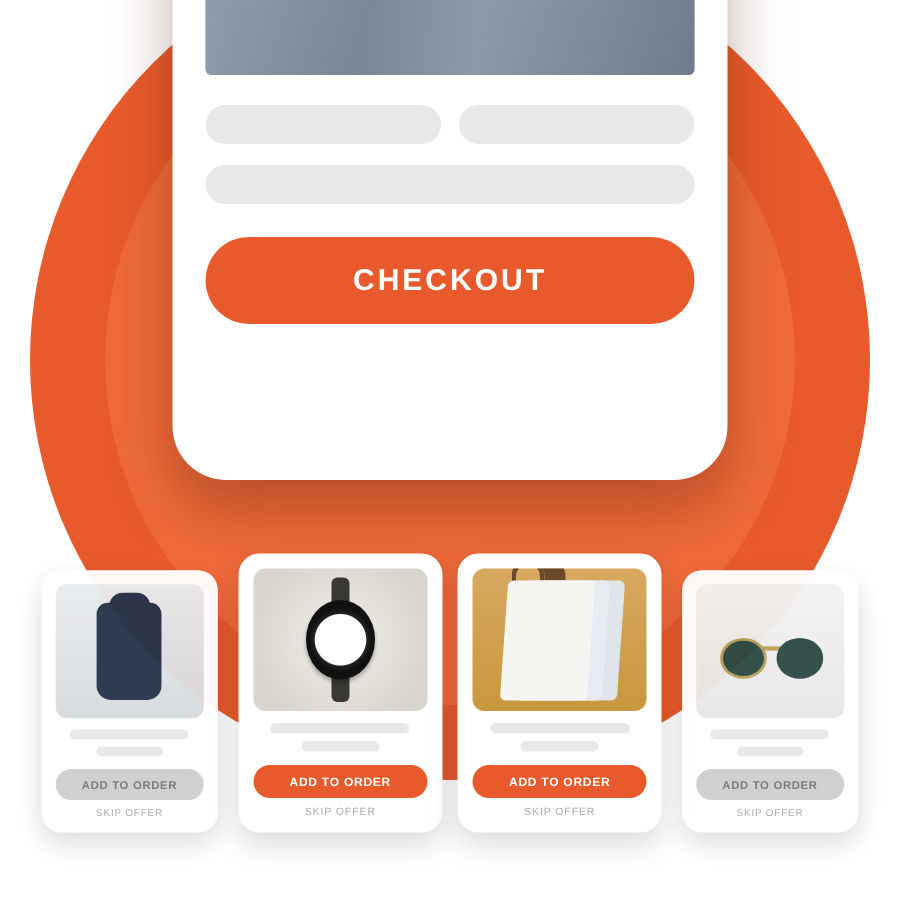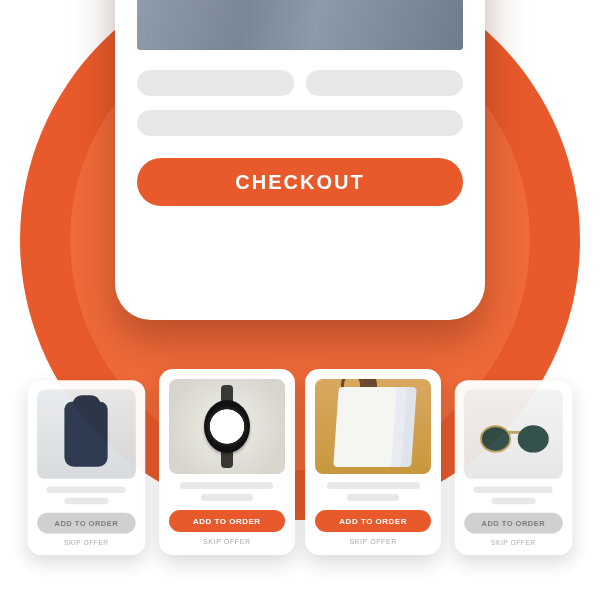--- a/index.html
+++ b/index.html
@@ -87,21 +87,21 @@
   }
   .input-full {
     width: 100%;
     height: 26px;
     background: #e8e8e8;
     border-radius: 14px;
     margin-bottom: 22px;
   }
   .checkout-btn {
     width: 100%;
-    height: 48px;
+    height: 58px;
     background: #e85a2b;
     border: none;
     border-radius: 30px;
     color: #fff;
     font-size: 20px;
     font-weight: 700;
     letter-spacing: 2px;
     cursor: pointer;
   }
   .carousel {

